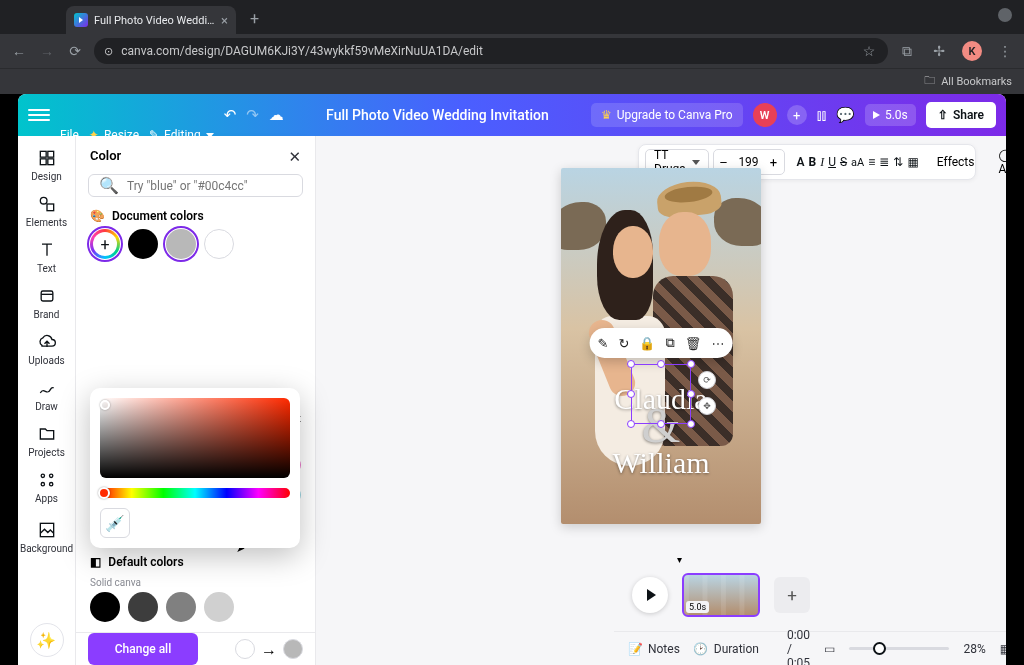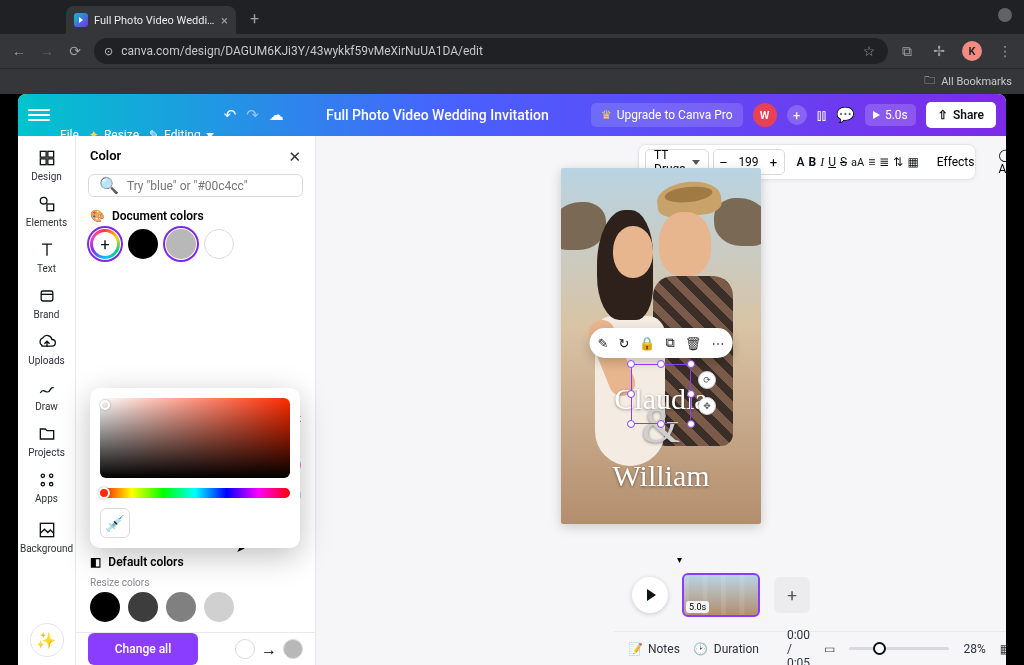--- a/index.html
+++ b/index.html
@@ -120,21 +120,21 @@
   .amp-sel{position:absolute;left:50%;top:228px;transform:translateX(-50%);width:60px;height:60px;border:1.5px solid #8b3dff;}
   .amp-sel .h{position:absolute;width:8px;height:8px;background:#fff;border:1.5px solid #8b3dff;border-radius:50%;}
   .h.tl{left:-5px;top:-5px;} .h.tr{right:-5px;top:-5px;} .h.bl{left:-5px;bottom:-5px;} .h.br{right:-5px;bottom:-5px;}
   .h.tm{left:50%;top:-5px;margin-left:-4px;} .h.bm{left:50%;bottom:-5px;margin-left:-4px;}
   .h.lm{left:-5px;top:50%;margin-top:-4px;} .h.rm{right:-5px;top:50%;margin-top:-4px;}
   .h.rot,.h.mv{right:-26px;background:#fff;border:1.5px solid #cfd0d6;width:18px;height:18px;display:flex;align-items:center;justify-content:center;font-size:9px;color:#555;}
   .h.rot{top:6px;} .h.mv{top:32px;}
   .script{position:absolute;left:50%;transform:translateX(-50%);color:#fff;font-family:"Brush Script MT","Segoe Script",cursive;text-shadow:0 1px 3px rgba(0,0,0,.45);}
   .name1{top:214px;font-size:30px;}
   .amp{top:228px;font-size:50px;color:#cfcfcf;}
-  .name2{top:291px;font-size:30px;}
+  .name2{top:278px;font-size:30px;}
 
   .timeline{position:absolute;left:298px;right:0;bottom:34px;height:72px;display:flex;align-items:center;padding:0 18px;gap:14px;}
   .play-btn{width:36px;height:36px;background:#fff;border-radius:50%;box-shadow:0 1px 5px rgba(0,0,0,.18);display:flex;align-items:center;justify-content:center;cursor:pointer;}
   .play-btn .t{width:0;height:0;border-left:9px solid #0d1216;border-top:6px solid transparent;border-bottom:6px solid transparent;margin-left:2px;}
   .frame{width:78px;height:44px;border:2px solid #8b3dff;border-radius:6px;position:relative;overflow:hidden;background:linear-gradient(180deg,#b9d4e3,#b38e6e);cursor:pointer;}
   .frame::before{content:"";position:absolute;inset:0;background:linear-gradient(90deg,rgba(255,255,255,.1) 25%,transparent 25%) 0 0/25% 100%;}
   .frame .lab{position:absolute;left:2px;bottom:2px;background:#f3f3f6;border-radius:3px;font-size:9px;padding:1px 3px;}
   .add-page{width:36px;height:36px;border-radius:6px;background:#ececef;display:flex;align-items:center;justify-content:center;font-size:17px;color:#555;cursor:pointer;}
   .frame-mark{position:absolute;left:361px;bottom:100px;font-size:10px;}
 
@@ -342,21 +342,21 @@
           <div class="sw" style="background:#7f97a0"></div>
           <div class="sw" style="background:#cfe4ea"></div>
           <div class="sw" style="background:#8a5f44"></div>
           <div class="sw" style="background:#b59a6e"></div>
           <div class="sw" style="background:#2f2c29"></div>
         </div>
         <div class="sec-lbl" style="padding-left:0">
             <span>◧</span>
             <span>Default colors</span>
           </div>
-        <div style="font-size:10px;color:#8a8c94;margin:2px 0 4px;">Resize colors</div>
+        <div style="font-size:10px;color:#8a8c94;margin:2px 0 4px;">Solid canva</div>
         <div class="sw-row" style="padding-left:0">
           <div class="sw" style="background:#000"></div>
           <div class="sw" style="background:#3d3d3d"></div>
           <div class="sw" style="background:#808080"></div>
           <div class="sw" style="background:#d0d0d0"></div>
         </div>
       </div>
       <span class="cursor-ptr">➤</span>
 
       <div class="change-bar">

